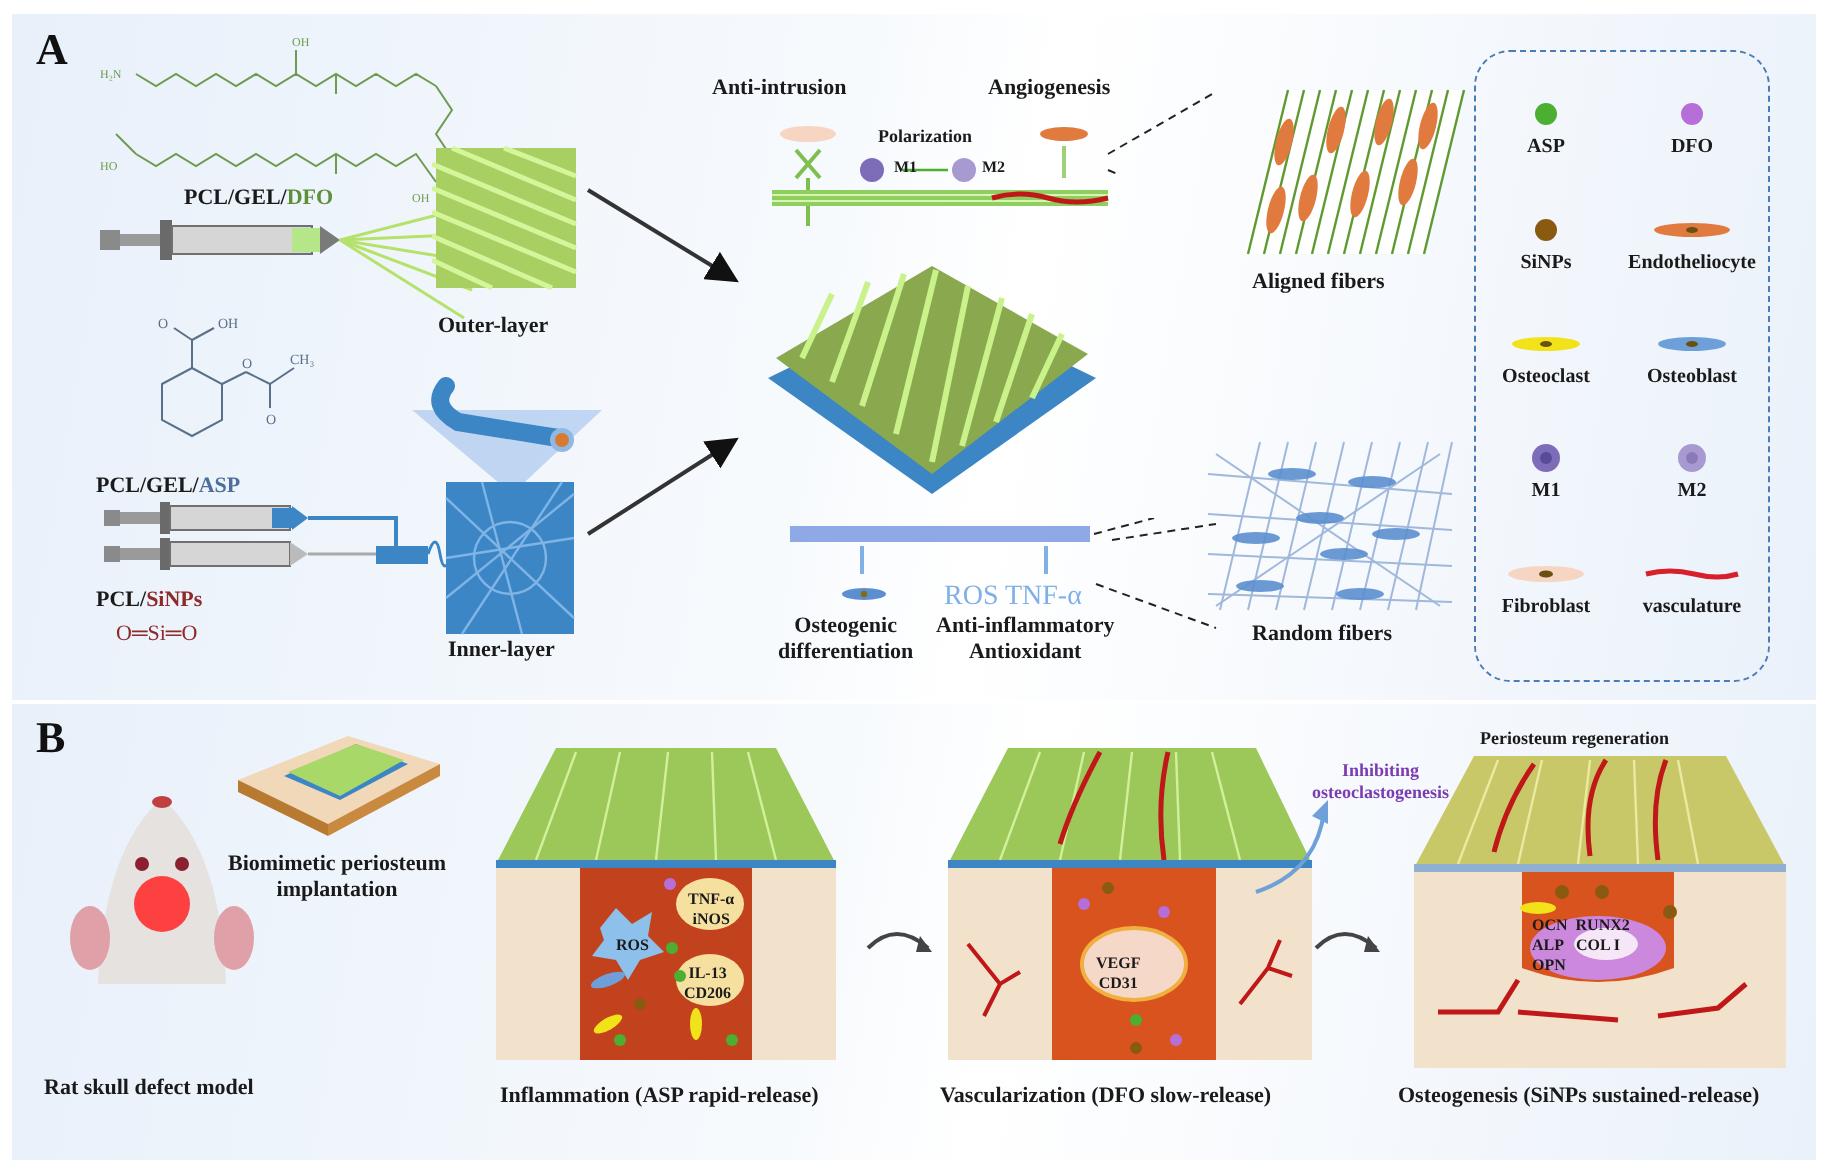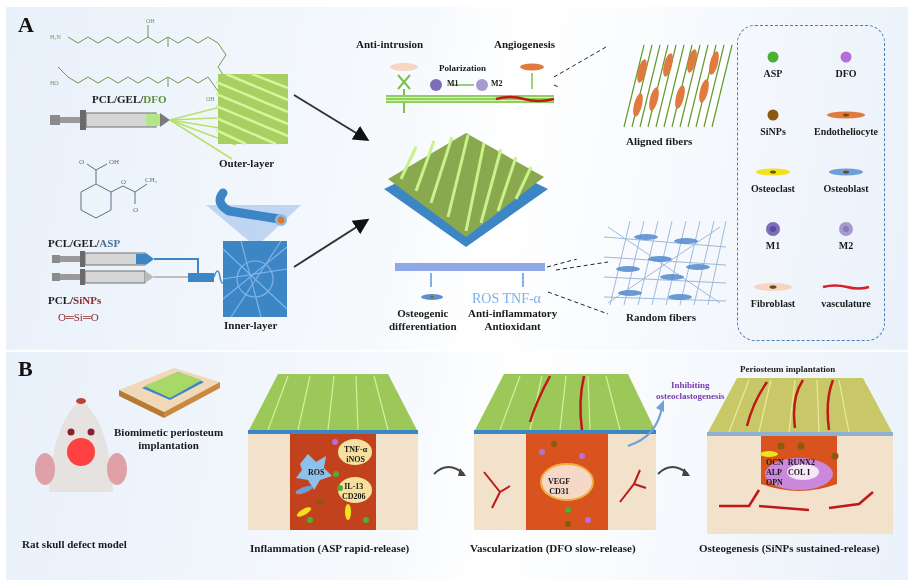--- a/index.html
+++ b/index.html
@@ -464,21 +464,21 @@
   <svg width="40" height="50" style="left:620px;top:46px;">
       <path d="M2,48 q30,-10 34,-40" stroke="#6fa0d8" stroke-width="2" fill="none"></path>
       <path d="M30,10 L38,2 L38,14 z" fill="#6fa0d8"></path>
     </svg>
   <div class="lbl" style="left:650px;top:28px;color:#7a3cb0;font-size:9px;line-height:11px;">
     <div>Inhibiting</div>
     <div>osteoclastogenesis</div>
   </div>
   <div class="lbl" style="left:464px;top:190px;">Vascularization (DFO slow-release)</div>
 
-  <div class="lbl" style="left:734px;top:12px;font-size:9px;">Periosteum implantation</div>
+  <div class="lbl" style="left:734px;top:12px;font-size:9px;">Periosteum regeneration</div>
   <svg width="200" height="160" style="left:693px;top:24px;">
     <polygon points="8,58 38,2 164,2 194,58" fill="#c8c868"></polygon>
     <g stroke="#eaeaa0" stroke-width="1.2">
         <line x1="30" y1="56" x2="50" y2="4"></line>
         <line x1="60" y1="56" x2="72" y2="4"></line>
         <line x1="90" y1="56" x2="96" y2="4"></line>
         <line x1="120" y1="56" x2="118" y2="4"></line>
         <line x1="150" y1="56" x2="140" y2="4"></line>
       </g>
     <path d="M48,50 q6,-24 20,-44 M96,52 q-4,-30 8,-48 M130,54 q-4,-30 4,-50" stroke="#c01818" stroke-width="2.5" fill="none"></path>

